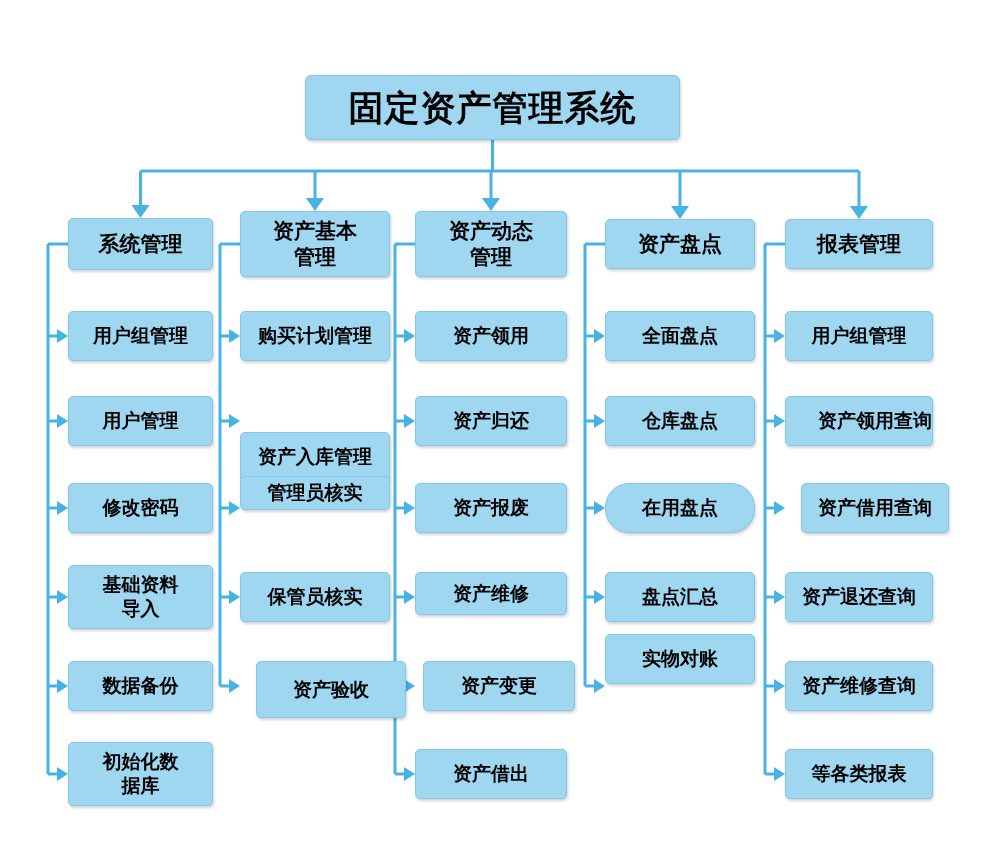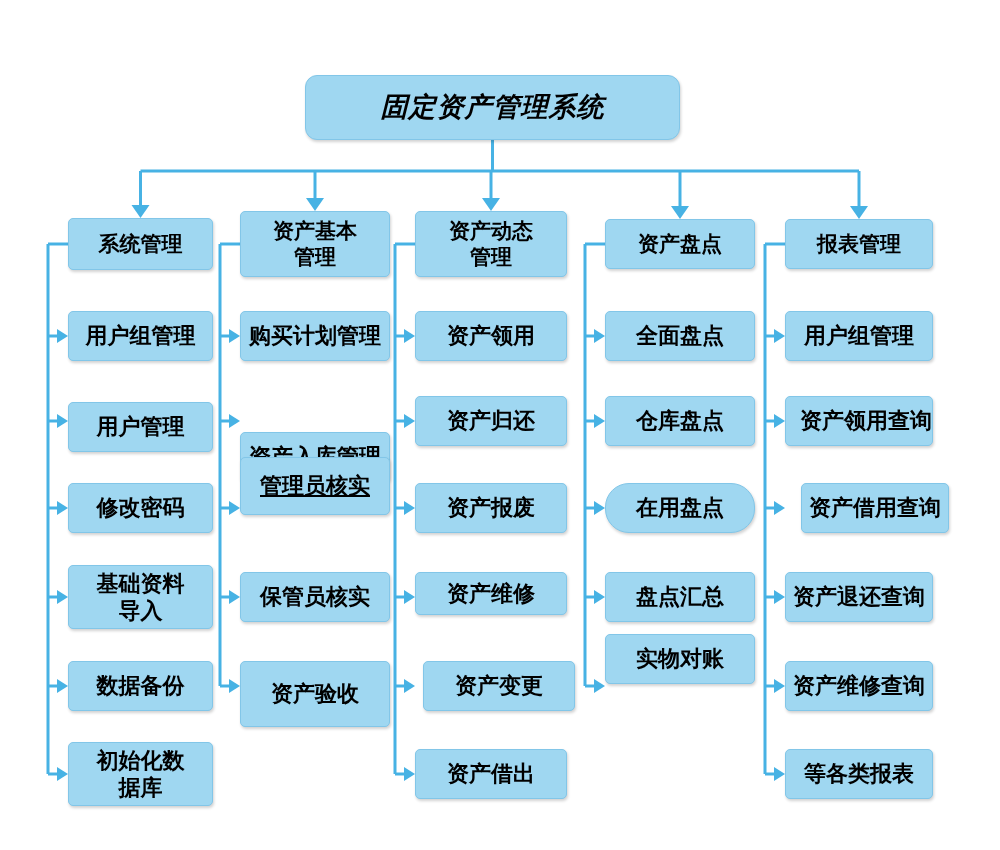--- a/index.html
+++ b/index.html
@@ -31,23 +31,23 @@
     white-space: pre-line;
     background: var(--fill, #9fd7f1);
     border: 1px solid var(--border, #86c8ea);
     border-radius: 5px;
     box-shadow: 1px 2px 3px rgba(0,0,0,0.18);
     color: #000;
     font-weight: bold;
     line-height: 1.25;
   }
 
-  .node.root   { font-size: 27px; letter-spacing: 1px; border-radius: 12px; font-style: italic; }
+  .node.root   { font-size: 35px; letter-spacing: 1px; border-radius: 6px; }
   .node.header { font-size: 21px; }
-  .node.item   { font-size: 22px; }
+  .node.item   { font-size: 19px; }
 </style>
 </head>
 <body>
 
 <div class="canvas" id="canvas" style="--fill: #9fd7f1; --border: #82c6e8;">
   <svg id="connectors" width="1000" height="850">
       <line x1="492.5" y1="140" x2="492.5" y2="171" stroke="#47b2e4" stroke-width="3"></line>
       <line x1="140.5" y1="171" x2="859" y2="171" stroke="#47b2e4" stroke-width="3"></line>
       <line x1="140.5" y1="171" x2="140.5" y2="206" stroke="#47b2e4" stroke-width="3"></line>
       <polygon points="131.5,205 149.5,205 140.5,218" fill="#47b2e4"></polygon>
@@ -127,34 +127,34 @@
       <polygon points="774,767 774,781 785,774" fill="#47b2e4"></polygon>
     </svg>
 
   <div class="node root" id="root-node" style="left:305px; top:75px; width:375px; height:65px;">
     <span>固定资产管理系统</span>
   </div>
 
   <div id="nodes">
       <div class="node header" style="left: 68px; top: 218px; width: 145px; height: 52px;"><span>系统管理</span></div>
       <div class="node item" style="left: 68px; top: 311px; width: 145px; height: 50px;"><span>用户组管理</span></div>
-      <div class="node item" style="left: 68px; top: 396px; width: 145px; height: 50px; margin-top: 6px;"><span>用户管理</span></div>
+      <div class="node item" style="left: 68px; top: 396px; width: 145px; height: 50px;"><span>用户管理</span></div>
       <div class="node item" style="left: 68px; top: 483px; width: 145px; height: 50px;"><span>修改密码</span></div>
       <div class="node item" style="left: 68px; top: 565px; width: 145px; height: 64px;"><span>基础资料
 导入</span></div>
       <div class="node item" style="left: 68px; top: 661px; width: 145px; height: 50px;"><span>数据备份</span></div>
       <div class="node item" style="left: 68px; top: 742px; width: 145px; height: 64px;"><span>初始化数
 据库</span></div>
       <div class="node header" style="left: 240px; top: 211px; width: 150px; height: 66px;"><span>资产基本
 管理</span></div>
       <div class="node item" style="left: 240px; top: 311px; width: 150px; height: 50px;"><span>购买计划管理</span></div>
       <div class="node item" style="left: 240px; top: 396px; width: 150px; height: 50px; margin-top: 36px;"><span>资产入库管理</span></div>
-      <div class="node item" style="left: 240px; top: 457px; width: 150px; height: 58px; text-decoration: underline;"><span>管理员核实</span></div>
+      <div class="node item" style="left: 240px; top: 476px; width: 150px; height: 34px;"><span>管理员核实</span></div>
       <div class="node item" style="left: 240px; top: 572px; width: 150px; height: 50px;"><span>保管员核实</span></div>
-      <div class="node item" style="left: 240px; top: 661px; width: 150px; height: 66px; align-items: center;"><span>资产验收</span></div>
+      <div class="node item" style="left: 256px; top: 661px; width: 150px; height: 57px; align-items: center;"><span>资产验收</span></div>
       <div class="node header" style="left: 415px; top: 211px; width: 152px; height: 66px;"><span>资产动态
 管理</span></div>
       <div class="node item" style="left: 415px; top: 311px; width: 152px; height: 50px;"><span>资产领用</span></div>
       <div class="node item" style="left: 415px; top: 396px; width: 152px; height: 50px;"><span>资产归还</span></div>
       <div class="node item" style="left: 415px; top: 483px; width: 152px; height: 50px;"><span>资产报废</span></div>
       <div class="node item" style="left: 415px; top: 572px; width: 152px; height: 43px;"><span>资产维修</span></div>
       <div class="node item" style="left: 415px; top: 661px; width: 152px; height: 50px; margin-left: 8px;"><span>资产变更</span></div>
       <div class="node item" style="left: 415px; top: 749px; width: 152px; height: 50px;"><span>资产借出</span></div>
       <div class="node header" style="left: 605px; top: 219px; width: 150px; height: 50px;"><span>资产盘点</span></div>
       <div class="node item" style="left: 605px; top: 311px; width: 150px; height: 50px;"><span>全面盘点</span></div>

